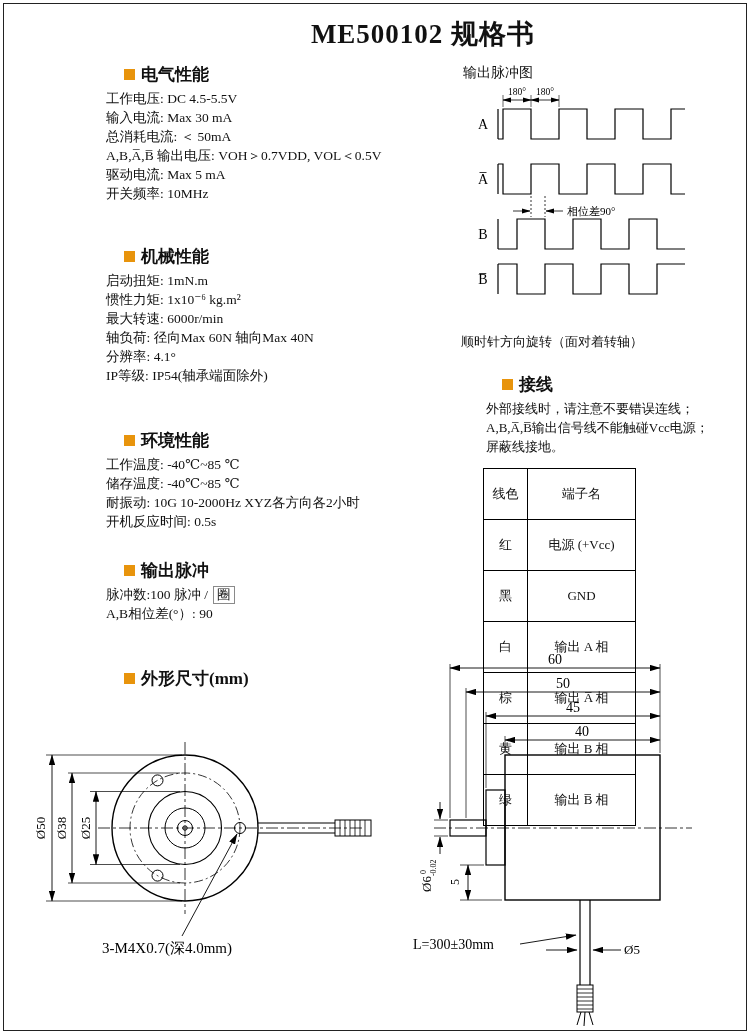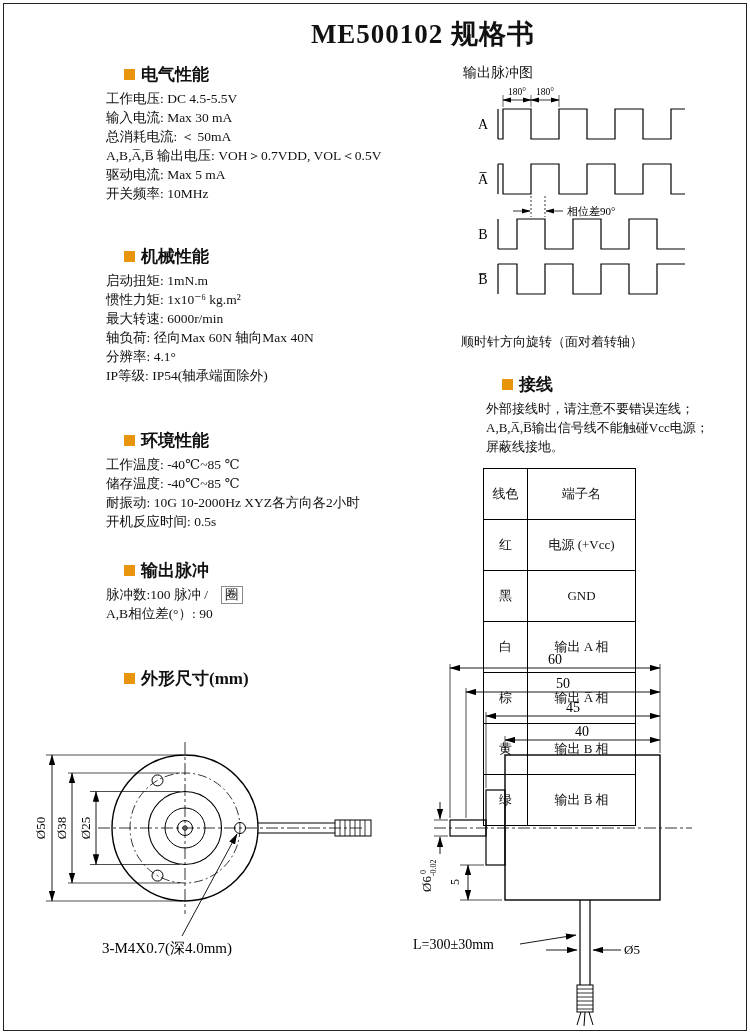--- a/index.html
+++ b/index.html
@@ -15,21 +15,21 @@
   }
   .sec-head { position:absolute; display:flex; align-items:center; gap:6px;padding-left:36px; }
   .sec-title { font-size:17px; font-weight:700; }
   .bullet { width:11px; height:11px; background:#E8940C; display:inline-block; }
   .sec-lines { position:absolute; font-size:13.5px; }
   .spec-line { line-height:19px; white-space:nowrap; }
   .small-title { position:absolute; font-size:14px; }
   .note-lines { position:absolute; font-size:13px; }
   .note-lines div { line-height:19px; white-space:nowrap; }
   .rot-note { position:absolute; font-size:13px; white-space:nowrap; }
-  .pulse-row { display:flex; align-items:baseline; gap:13px; line-height:19px; }
+  .pulse-row { display:flex; align-items:baseline; gap:5px; line-height:19px; }
   .boxed { border:1px solid #8a8a8a; padding:0 3px; line-height:16px; }
   table.wire-table { position:absolute; border-collapse:collapse; font-size:13px; }
   table.wire-table td {
     border:1px solid #000; text-align:center; height:21px; padding:16px 4px; white-space:nowrap;
   }
   td.c1 { width:44px; } td.c2 { width:108px; }
   svg { position:absolute; }
   svg text { font-family:"Liberation Serif","DejaVu Serif",serif; fill:#000; stroke:none; }
 </style>
 </head>

